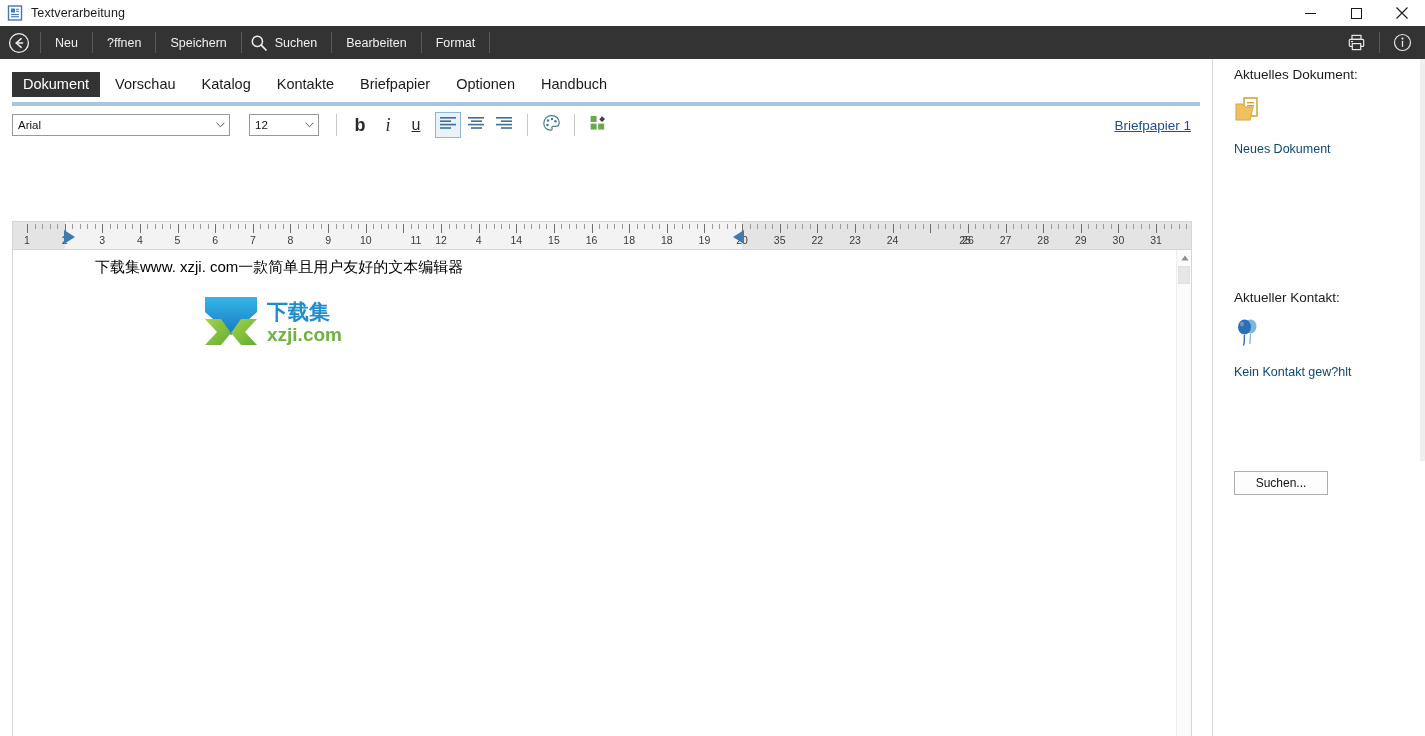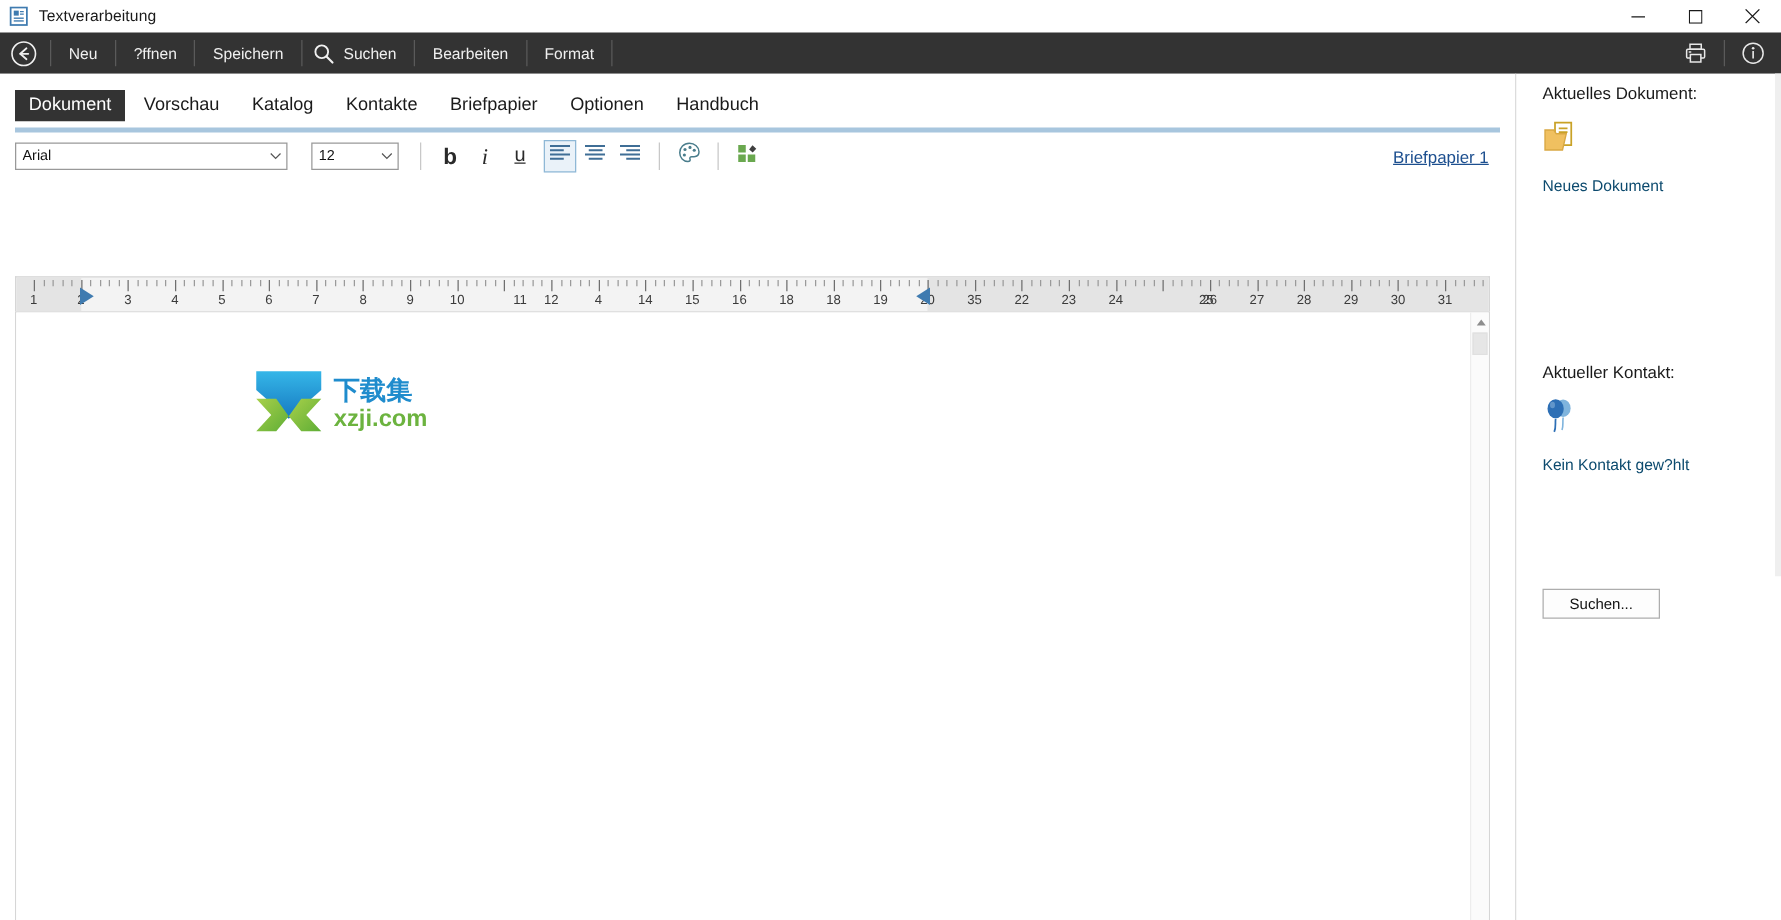--- a/index.html
+++ b/index.html
@@ -707,20 +707,21 @@
           <div class="rnum" style="left: 1067.8px;">29</div>
           <div class="rnum" style="left: 1105.44px;">30</div>
           <div class="rnum" style="left: 1143.07px;">31</div>
           <div class="indent left" style="left: 50.6358px;"></div>
           <div class="indent right" style="left: 720.08px;"></div>
         </div>
     </div>
 
     <div id="canvaswrap">
       <div id="page">
+        <div id="doctext">下载集www. xzji. com一款简单且用户友好的文本编辑器</div>
 
         <div id="logo">
           <svg width="160" height="52" viewBox="0 0 160 52">
             <defs>
               <linearGradient id="gblue" x1="0" y1="0" x2="0" y2="1">
                 <stop offset="0" stop-color="#35b6e8"></stop>
                 <stop offset="1" stop-color="#1679c0"></stop>
               </linearGradient>
               <linearGradient id="ggreen" x1="0" y1="0" x2="1" y2="1">
                 <stop offset="0" stop-color="#a8d04a"></stop>

